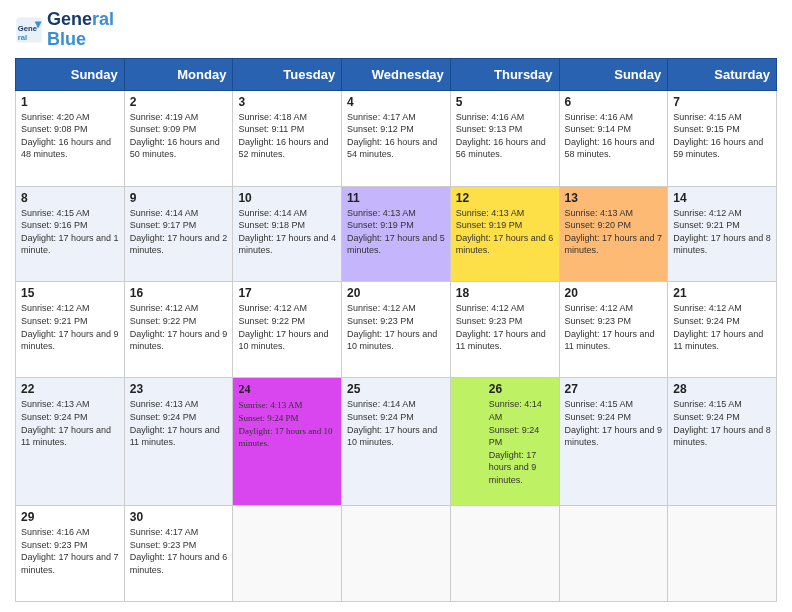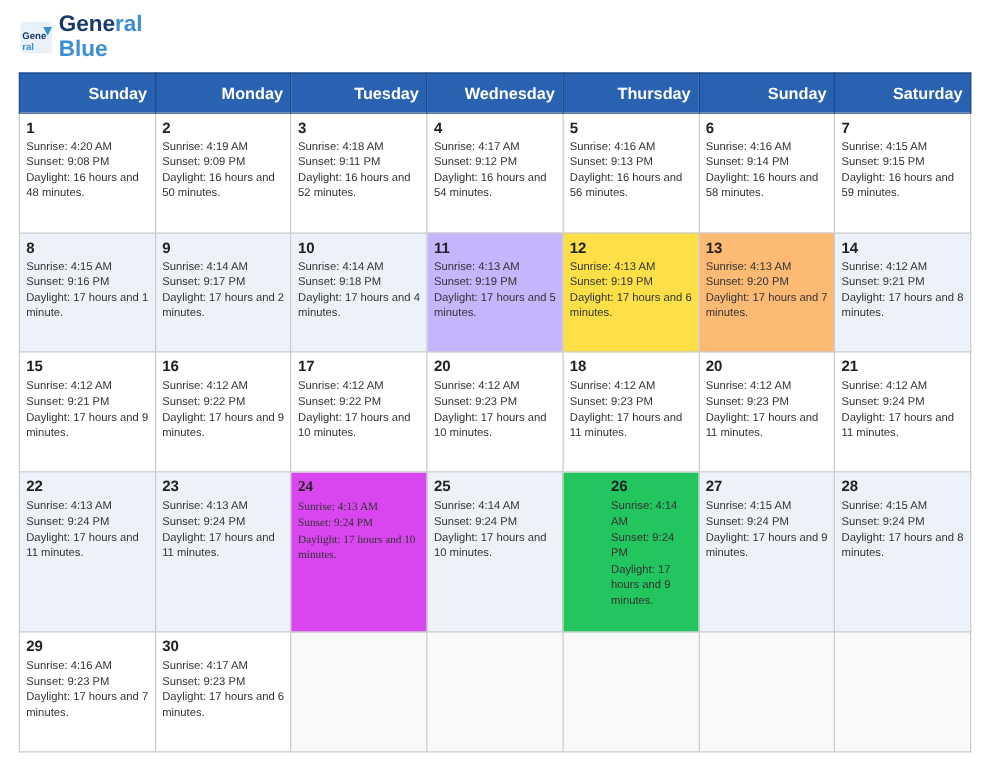--- a/index.html
+++ b/index.html
@@ -238,21 +238,21 @@
             <div class="day-info">Sunrise: 4:13 AM<br>Sunset: 9:24 PM<br>Daylight: 17 hours and 11 minutes.</div>
           </td>
           <td style="background: #d946ef; font-family: Liberation Serif, serif;">
             <span class="day-num">24</span>
             <div class="day-info">Sunrise: 4:13 AM<br>Sunset: 9:24 PM<br>Daylight: 17 hours and 10 minutes.</div>
           </td>
           <td style="background: rgb(237, 242, 250);">
             <span class="day-num">25</span>
             <div class="day-info">Sunrise: 4:14 AM<br>Sunset: 9:24 PM<br>Daylight: 17 hours and 10 minutes.</div>
           </td>
-          <td style="background: #22c55e; padding-left: 38px;">
+          <td style="background: #bef264; padding-left: 38px;">
             <span class="day-num">26</span>
             <div class="day-info">Sunrise: 4:14 AM<br>Sunset: 9:24 PM<br>Daylight: 17 hours and 9 minutes.</div>
           </td>
           <td style="background: rgb(237, 242, 250);">
             <span class="day-num">27</span>
             <div class="day-info">Sunrise: 4:15 AM<br>Sunset: 9:24 PM<br>Daylight: 17 hours and 9 minutes.</div>
           </td>
           <td style="background: rgb(237, 242, 250);">
             <span class="day-num">28</span>
             <div class="day-info">Sunrise: 4:15 AM<br>Sunset: 9:24 PM<br>Daylight: 17 hours and 8 minutes.</div>

